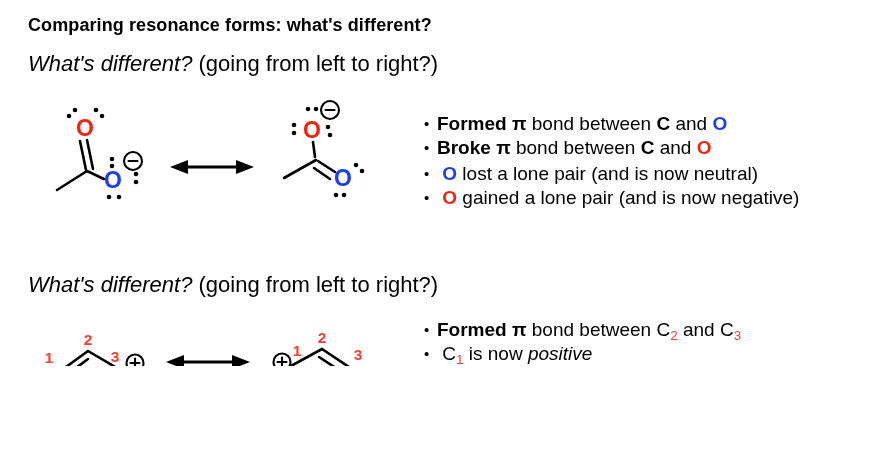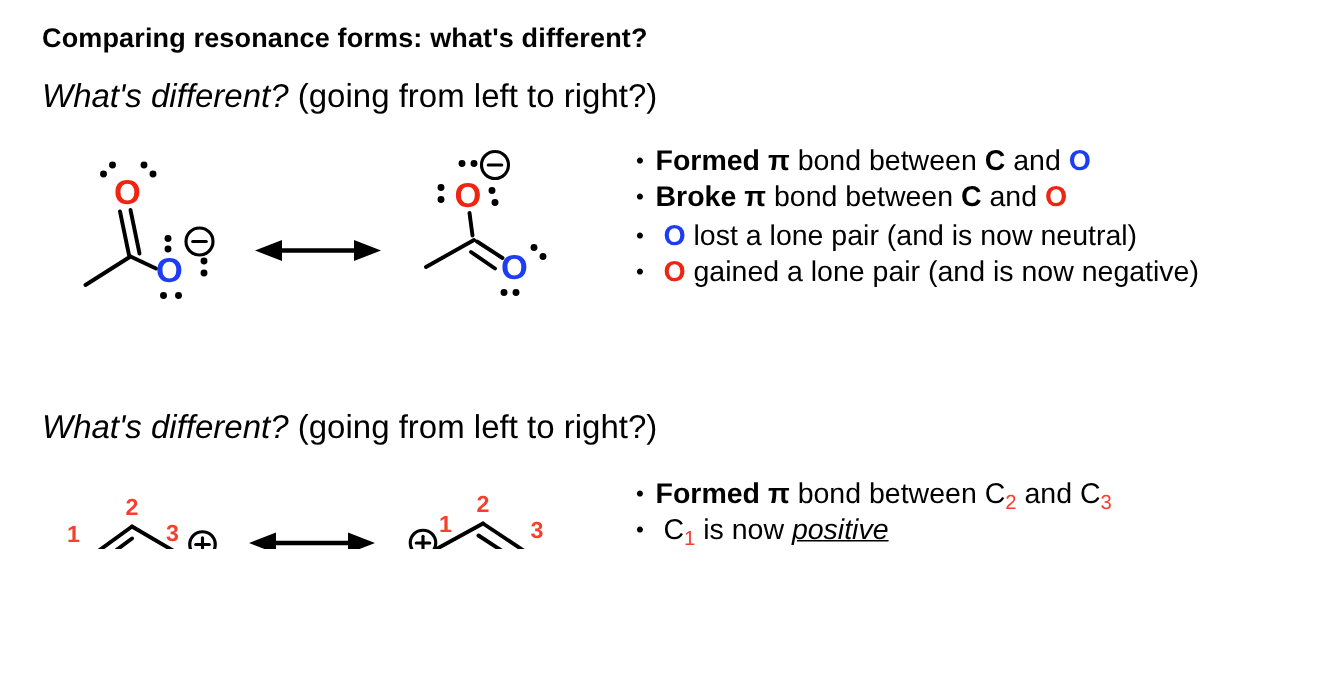--- a/index.html
+++ b/index.html
@@ -11,28 +11,28 @@
   .title {
     position:absolute; left:28px; top:15px;
     font-size:18px; font-weight:bold; letter-spacing:0.1px;
   }
   .prompt { position:absolute; left:28px; font-size:22px; }
   .prompt .it { font-style:italic; }
   .prompt-1 { top:51px; }
   .prompt-2 { top:272px; }
 
   .bullets { position:absolute; left:424px; width:450px; font-size:19px; }
-  .bullets-1 { top:96px; }
+  .bullets-1 { top:112px; }
   .bullets-2 { top:318px; }
   .bullets .line { line-height:24px; white-space:nowrap; }
   .bullets-1 .line:nth-child(3) { margin-top:2px; }
   .bullets-2 .line:nth-child(3) { margin-top:6px; }
   .bullets .marker { display:inline-block; width:13px; font-size:15px; vertical-align:1px; }
   .bullets .b { font-weight:bold; }
-  .bullets .i { font-style:italic;text-decoration:underline; }
+  .bullets .i { font-style:italic; }
   .bullets sub.sub { font-size:13.5px; vertical-align:-4px; line-height:0; }
 
   .struct-svg { position:absolute; }
   .svg-1 { left:30px; top:85px; }
   .svg-2 { left:20px; top:315px; }
 
   svg text { font-family:"Liberation Sans", sans-serif; font-weight:bold; }
   .atom { font-size:23px; text-anchor:middle; }
   .o-red  { fill:var(--oxygen-red); }
   .o-blue { fill:var(--oxygen-blue); }

